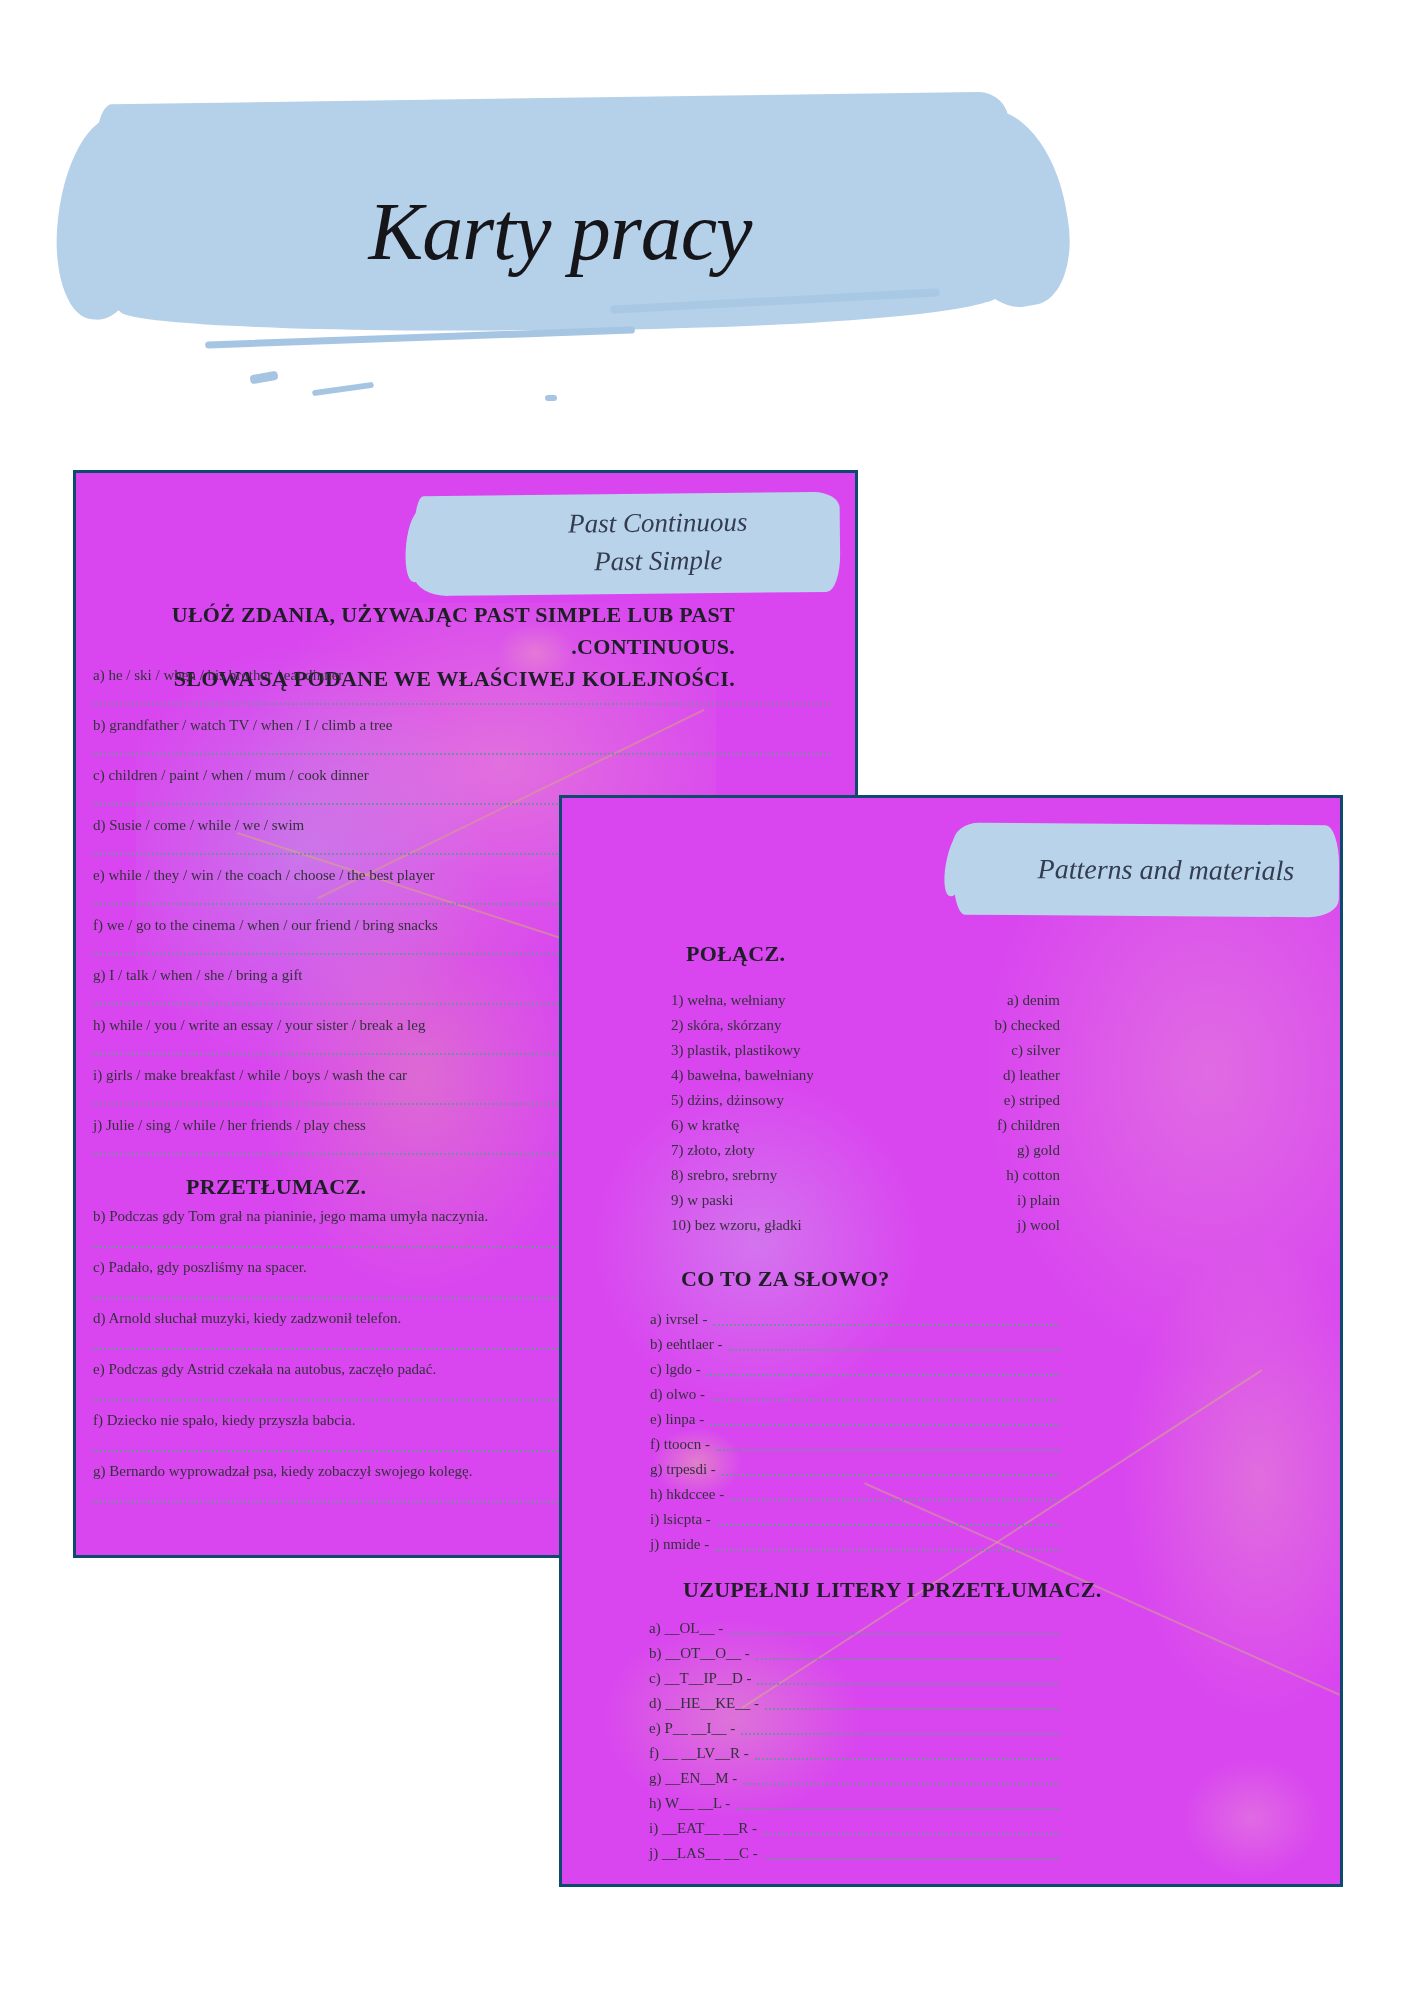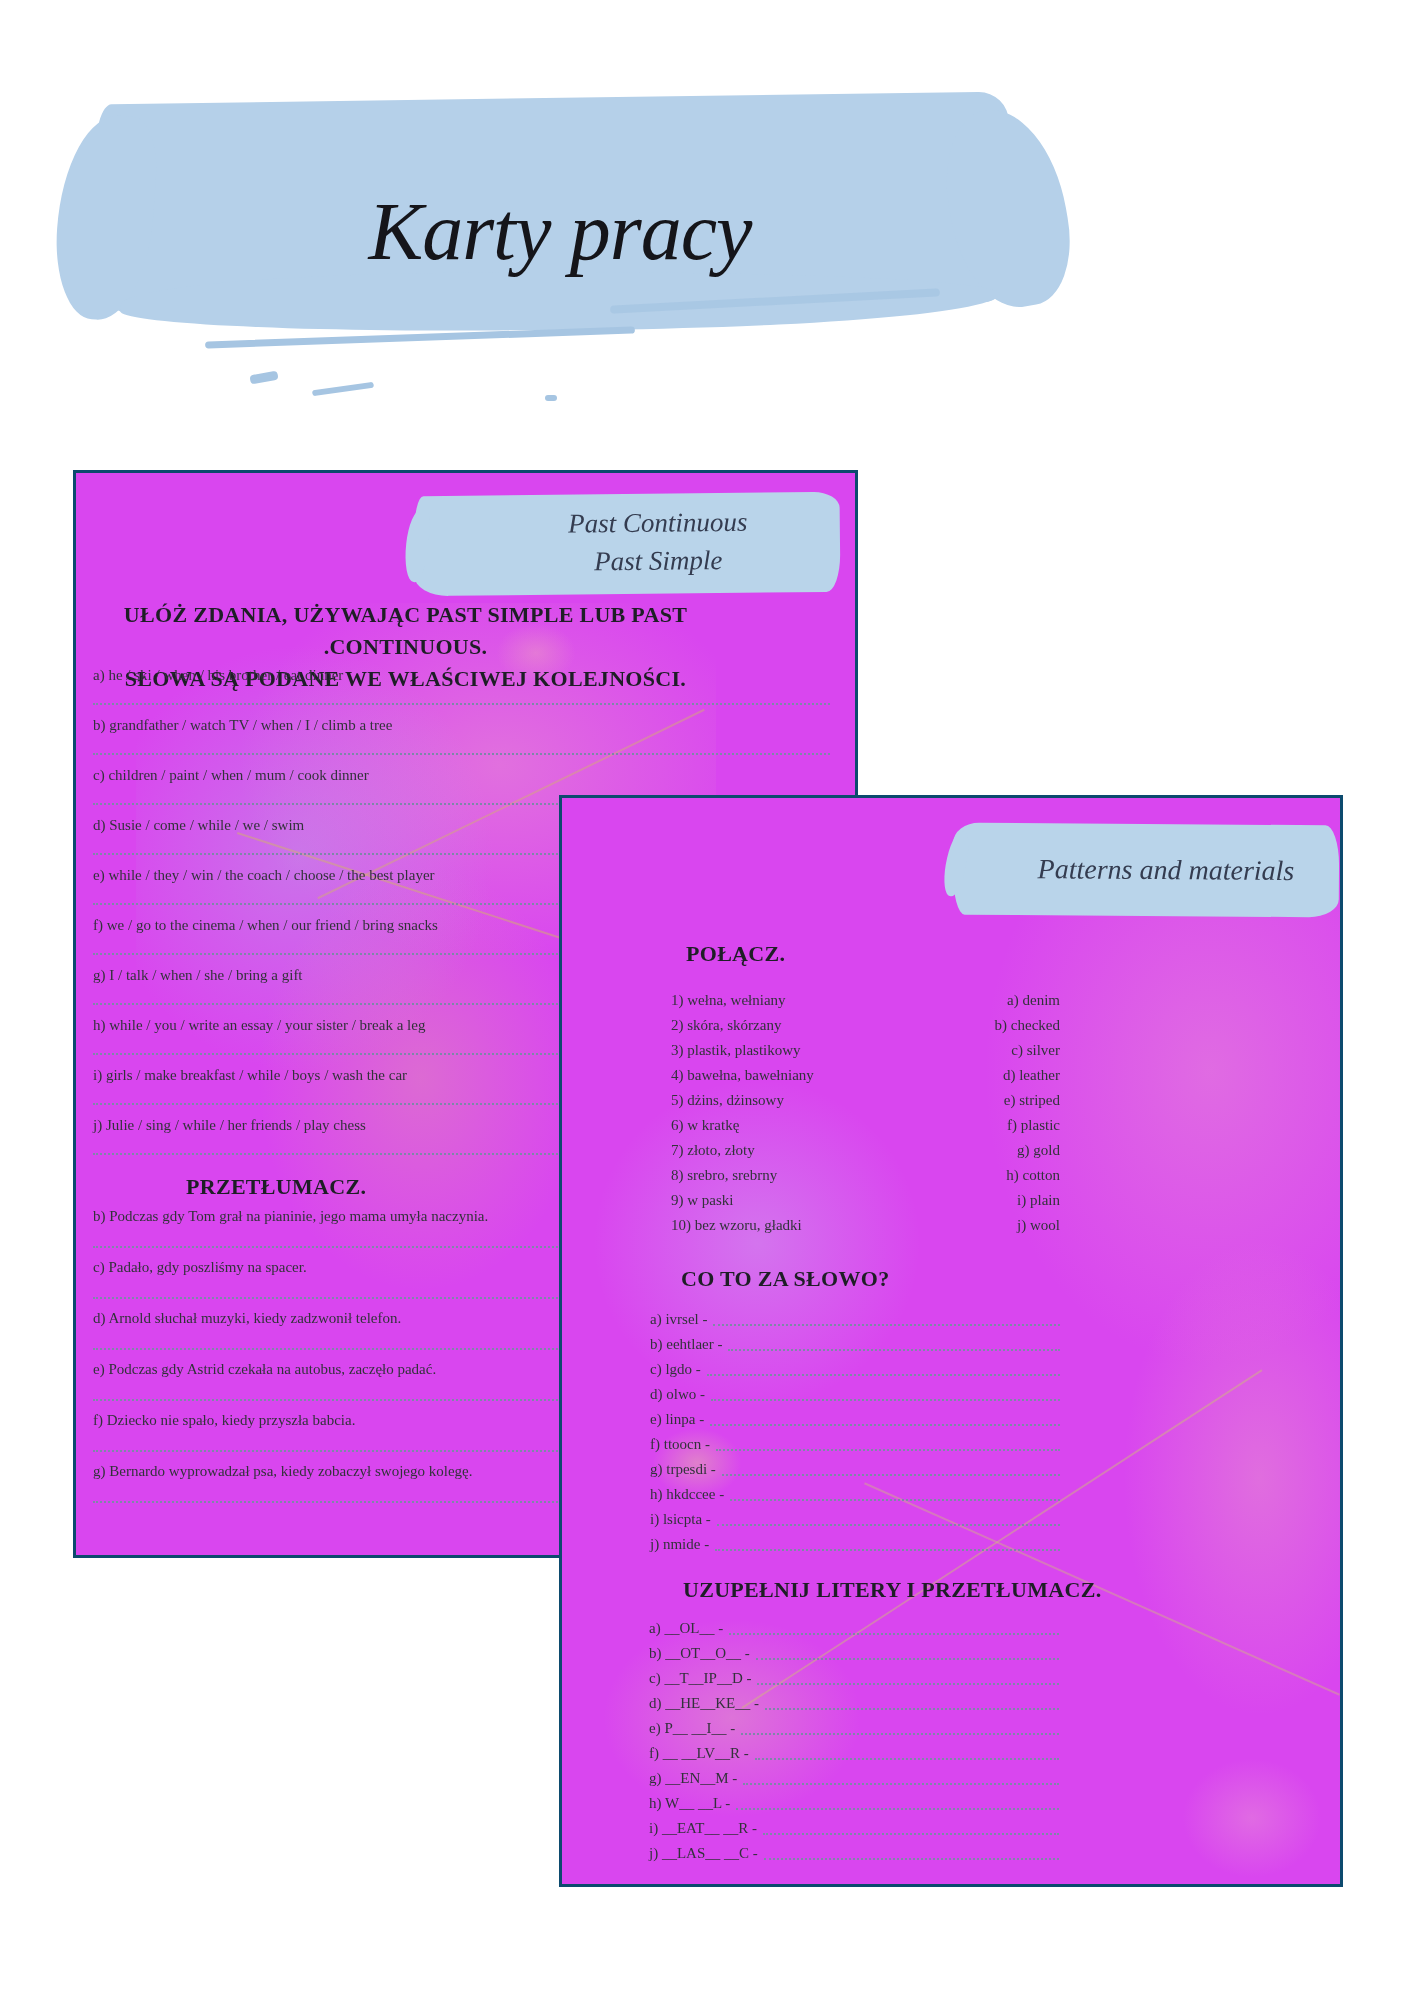--- a/index.html
+++ b/index.html
@@ -42,21 +42,21 @@
   #badge-patterns .badge-txt{
     position:absolute;left:48px;top:0;width:330px;height:92px;display:flex;align-items:center;justify-content:center;
     font-size:28px;font-style:italic;color:#343c50;
   }
   .badge-nub{position:absolute;background:#b9d4ea;}
   #nub-past{left:-8px;top:14px;width:22px;height:72px;border-radius:50% 30% 45% 55%;transform:rotate(7deg);}
   #nub-patterns{left:-7px;top:8px;width:20px;height:66px;border-radius:55% 35% 50% 45%;transform:rotate(9deg);}
   
   .h-main{
     position:absolute;left:0;top:126px;width:100%;box-sizing:border-box;padding-right:120px;
-    text-align:center;font-weight:bold;font-size:22px;line-height:32px;color:#1e1e26;letter-spacing:.3px;
+    text-align:right;font-weight:bold;font-size:22px;line-height:32px;color:#1e1e26;letter-spacing:.3px;
   }
   .h-section{position:absolute;font-weight:bold;font-size:22px;color:#1e1e26;letter-spacing:.3px;}
   
   .ex-list{position:absolute;left:17px;width:737px;}
   #ex1-list{top:192px;}
   #ex2-list{top:733px;}
   .ex-item .t{font-size:15px;line-height:20px;color:#32323a;}
   .ex-item .d{border-bottom:2px dotted #7e87a8;height:0;}
   #ex1-list .ex-item{margin-bottom:10px;}
   #ex1-list .ex-item .d{margin-top:18px;}
@@ -217,21 +217,21 @@
     <div class="m-row">
         <span class="m-left">4) bawełna, bawełniany</span>
         <span class="m-right">d) leather</span>
       </div>
     <div class="m-row">
         <span class="m-left">5) dżins, dżinsowy</span>
         <span class="m-right">e) striped</span>
       </div>
     <div class="m-row">
         <span class="m-left">6) w kratkę</span>
-        <span class="m-right">f) plastic</span>
+        <span class="m-right">f) children</span>
       </div>
     <div class="m-row">
         <span class="m-left">7) złoto, złoty</span>
         <span class="m-right">g) gold</span>
       </div>
     <div class="m-row">
         <span class="m-left">8) srebro, srebrny</span>
         <span class="m-right">h) cotton</span>
       </div>
     <div class="m-row">

